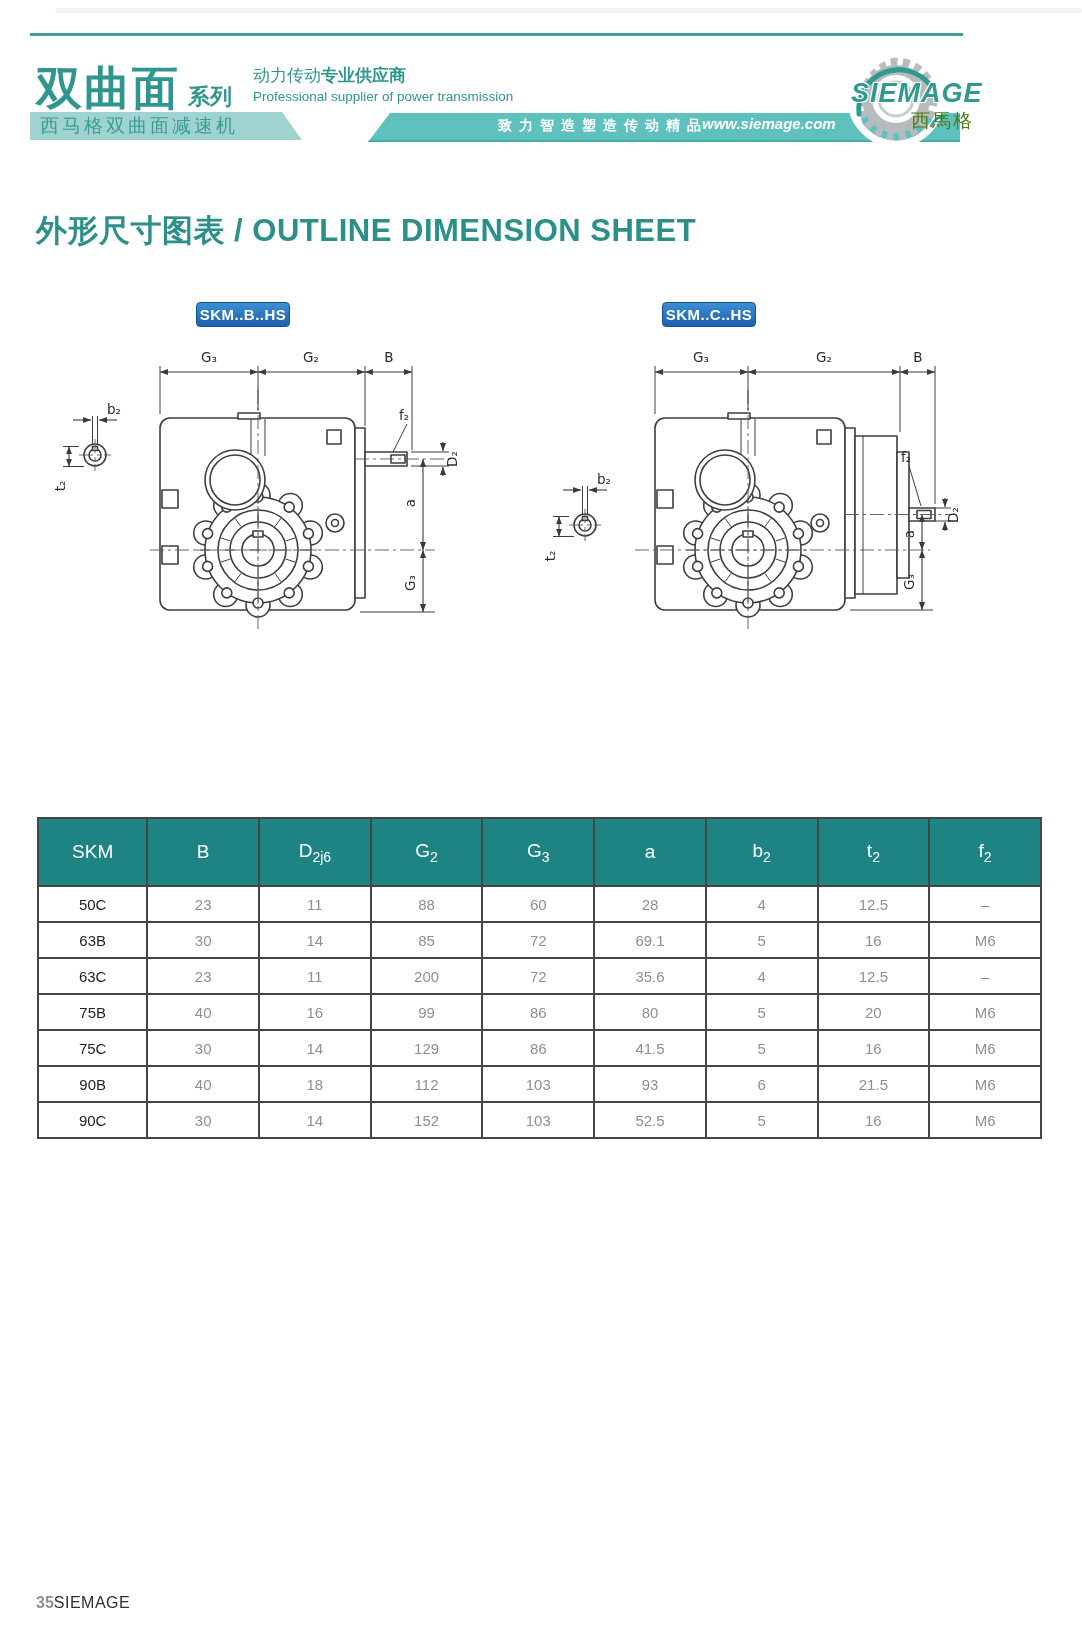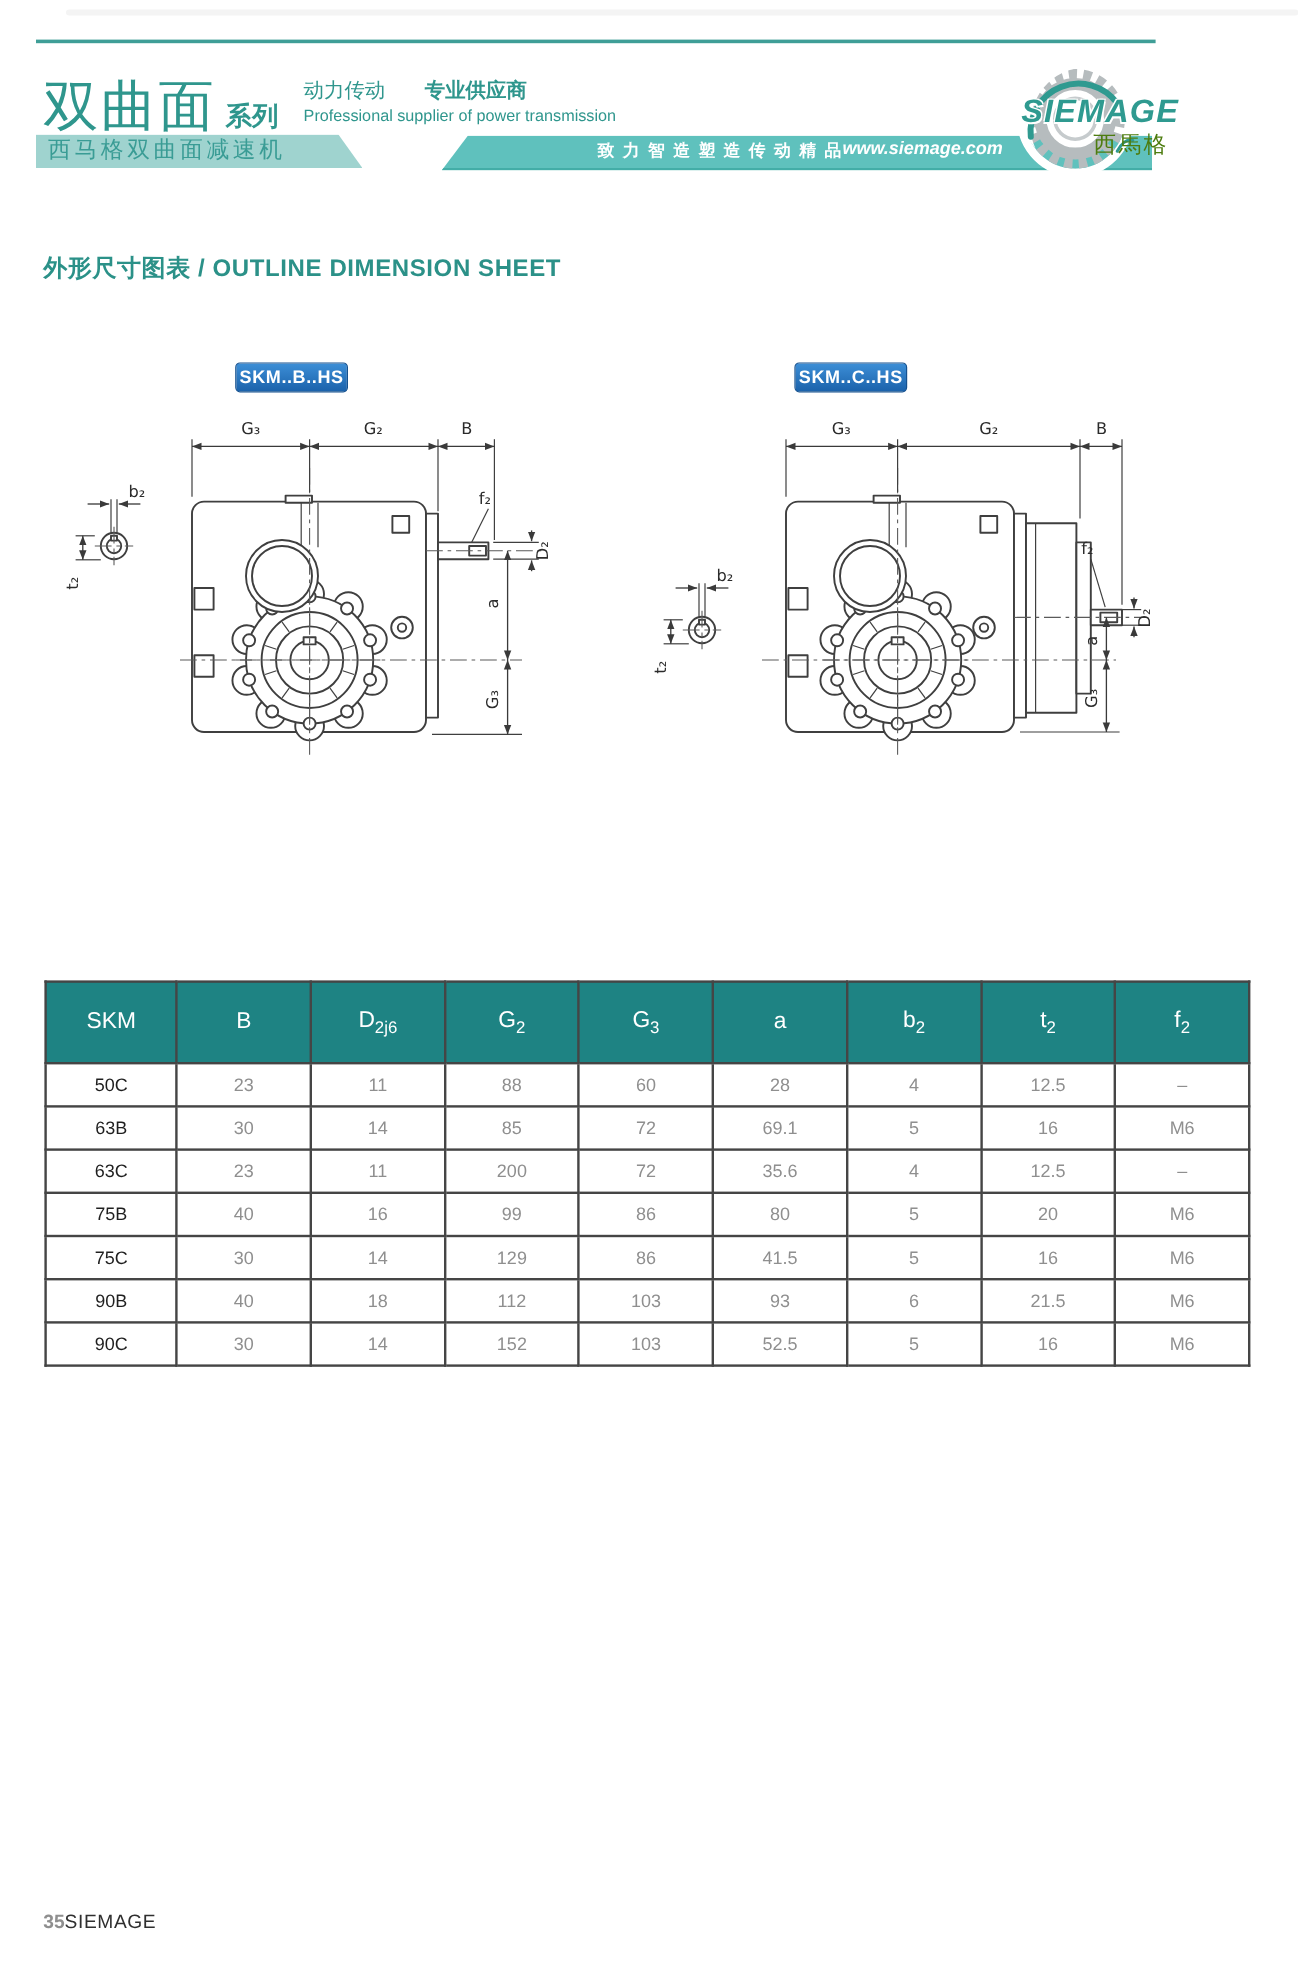--- a/index.html
+++ b/index.html
@@ -4,41 +4,41 @@
 <style>
   html,body{margin:0;padding:0;background:#ffffff;}
   #page{position:relative;width:1082px;height:1646px;background:#ffffff;overflow:hidden;
         font-family:"Liberation Sans",sans-serif;}
   .abs{position:absolute;}
 
   
   #top-faint{left:55px;top:8px;width:1027px;height:5px;background:#f4f4f4;border-radius:3px;}
   #teal-rule{left:30px;top:33px;width:933px;height:3px;background:#3f9e97;}
   #brand{left:36px;top:58px;white-space:nowrap;color:#2f968d;}
-  #brand .big{font-size:46px;font-weight:normal;letter-spacing:2px;margin-top:28px;}
+  #brand .big{font-size:46px;font-weight:bold;letter-spacing:2px;margin-top:28px;}
   #brand .small{font-size:22px;font-weight:bold;margin-left:8px;}
   #light-band{left:30px;top:112px;width:272px;height:28px;background:#9fd3cf;
       clip-path:polygon(0 0,calc(100% - 20px) 0,100% 100%,0 100%);
       line-height:28px;padding-left:10px;box-sizing:border-box;
       font-size:19px;color:#3a9c95;letter-spacing:3px;font-weight:500;white-space:nowrap;}
   #slogan-cn{left:253px;top:64px;font-size:17px;color:#2f968d;white-space:nowrap;}
-  #slogan-cn b{font-weight:bold;padding-left:33px;}
+  #slogan-cn b{font-weight:bold;}
   #slogan-en{left:253px;top:89px;font-size:13.5px;color:#2f968d;white-space:nowrap;}
   #dark-band{left:368px;top:113px;width:592px;height:27px;background:#5fc1bd;
       clip-path:polygon(22px 0,100% 0,100% 100%,0 100%);border-bottom:2px solid #43ada7;}
   #band-cn{left:498px;top:117px;font-size:14px;font-weight:bold;color:#ffffff;letter-spacing:7px;white-space:nowrap;}
   #band-web{left:702px;top:115px;font-size:15px;font-weight:bold;font-style:italic;color:#ffffff;white-space:nowrap;}
   #logo-gear{left:843px;top:46px;width:106px;height:106px;}
   #logo-text{left:851px;top:78px;font-size:27px;font-style:italic;font-weight:bold;color:#2f9a90;letter-spacing:1px;
       text-shadow:-1px -1px 0 #fff,1px -1px 0 #fff,-1px 1px 0 #fff,1px 1px 0 #fff;white-space:nowrap;}
   #logo-cn{left:911px;top:108px;font-size:19px;color:#4d7c0f;letter-spacing:2px;white-space:nowrap;}
   #logo-swoosh{left:928px;top:112px;}
 
   
-  #page-title{left:36px;top:210px;font-size:20px;font-weight:bold;color:#2b9188;letter-spacing:0.5px;white-space:nowrap;}
+  #page-title{left:36px;top:210px;font-size:31px;font-weight:bold;color:#2b9188;letter-spacing:0.5px;white-space:nowrap;}
 
   
   .chip{width:92px;height:23px;line-height:23px;text-align:center;color:#fff;
         background:linear-gradient(#3c8ed6,#1b62ab);border:1px solid #15518f;border-radius:4px;
         font-size:15px;font-weight:bold;letter-spacing:0.5px;}
   #chip-b{left:196px;top:302px;}
   #chip-c{left:662px;top:302px;}
 
   
   svg{display:block;}

